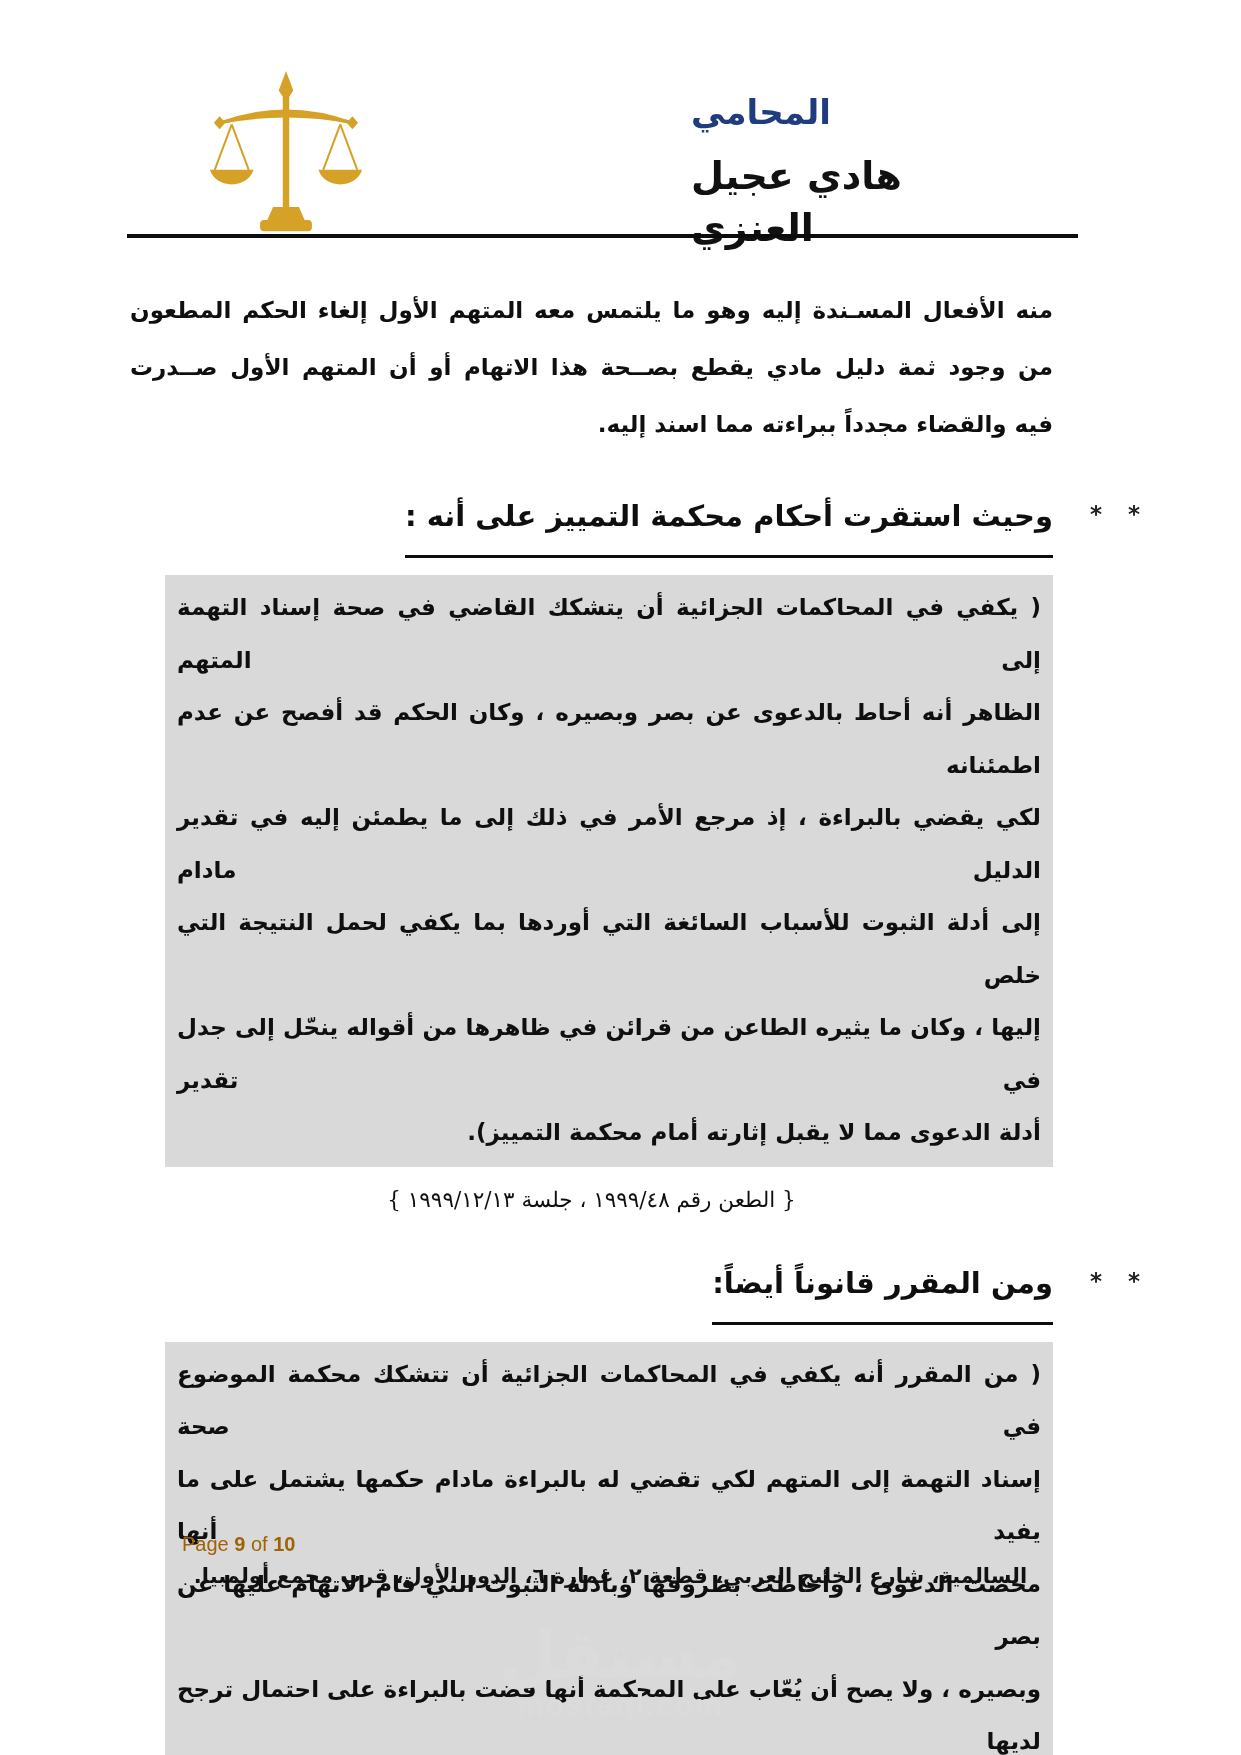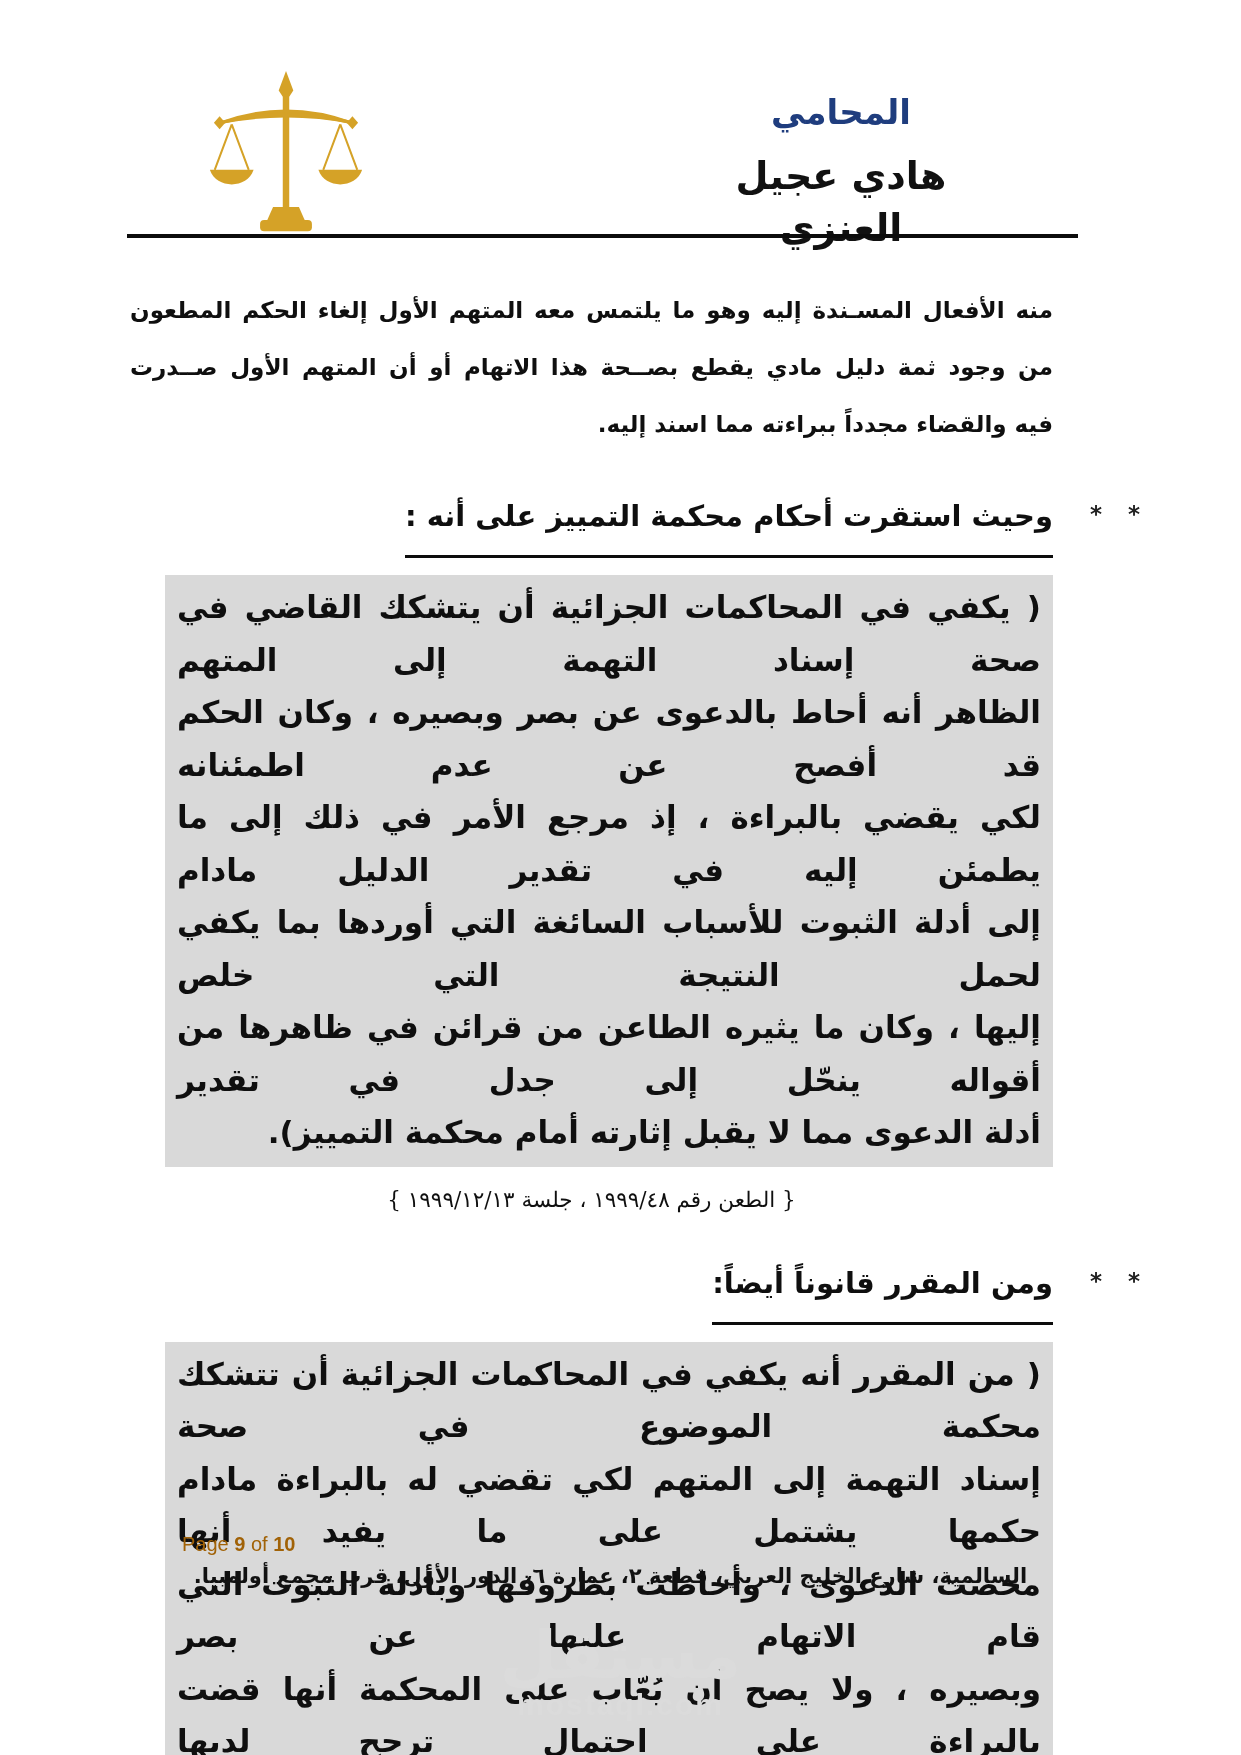--- a/index.html
+++ b/index.html
@@ -6,35 +6,35 @@
   .page{
     position:relative;
     width:1241px;height:1755px;
     background:#ffffff;
     overflow:hidden;
     font-family:"DejaVu Sans",sans-serif;
     color:#0f0f0f;
   }
   
   .logo{position:absolute;left:205px;top:70px;width:162px;height:168px;}
-  .titles{position:absolute;top:88px;right:250px;width:300px;text-align:center;direction:rtl;}
+  .titles{position:absolute;top:88px;right:250px;width:300px;text-align:left;direction:rtl;}
   .profession{font-size:34px;font-weight:bold;line-height:48px;}
   .lawyer{font-size:38px;font-weight:bold;color:#111;margin-top:14px;line-height:52px;}
   .rule{position:absolute;left:127px;right:163px;top:234px;height:4px;background:#0c0c0c;}
   
   .content{position:absolute;left:130px;right:188px;top:282px;direction:rtl;}
   .para{font-weight:bold;font-size:23px;line-height:57px;}
   .jline{text-align:justify;text-align-last:justify;}
   .rline{}
   .sect-head{position:relative;margin-top:42px;text-align:right;}
   .stars{position:absolute;right:-96px;top:6px;font-size:23px;font-weight:bold;letter-spacing:9px;color:#222;direction:ltr;}
   .htext{display:inline-block;font-size:29px;font-weight:900;line-height:42px;
          border-bottom:3.5px solid #0c0c0c;padding-bottom:18px;}
   .quote{margin-top:17px;margin-left:35px;background:#d9d9d9;
-         padding:6px 12px 8px 12px;font-weight:bold;font-size:31px;line-height:52.5px;}
+         padding:6px 12px 8px 12px;font-weight:bold;font-size:23px;line-height:52.5px;}
   .citation{margin-top:13px;text-align:center;font-weight:normal;font-size:21.5px;
             font-family:"DejaVu Serif",serif;line-height:40px;}
   .s2{margin-top:30px;}
   
   .pagenum{position:absolute;left:182px;top:1533px;font-size:20px;color:#a16207;direction:ltr;
            font-family:"Liberation Sans",sans-serif;}
   .pagenum b{font-weight:bold;}
   .address{position:absolute;left:150px;right:170px;top:1556px;direction:rtl;text-align:center;
            font-weight:bold;font-size:21px;line-height:40px;color:#111;}
   

